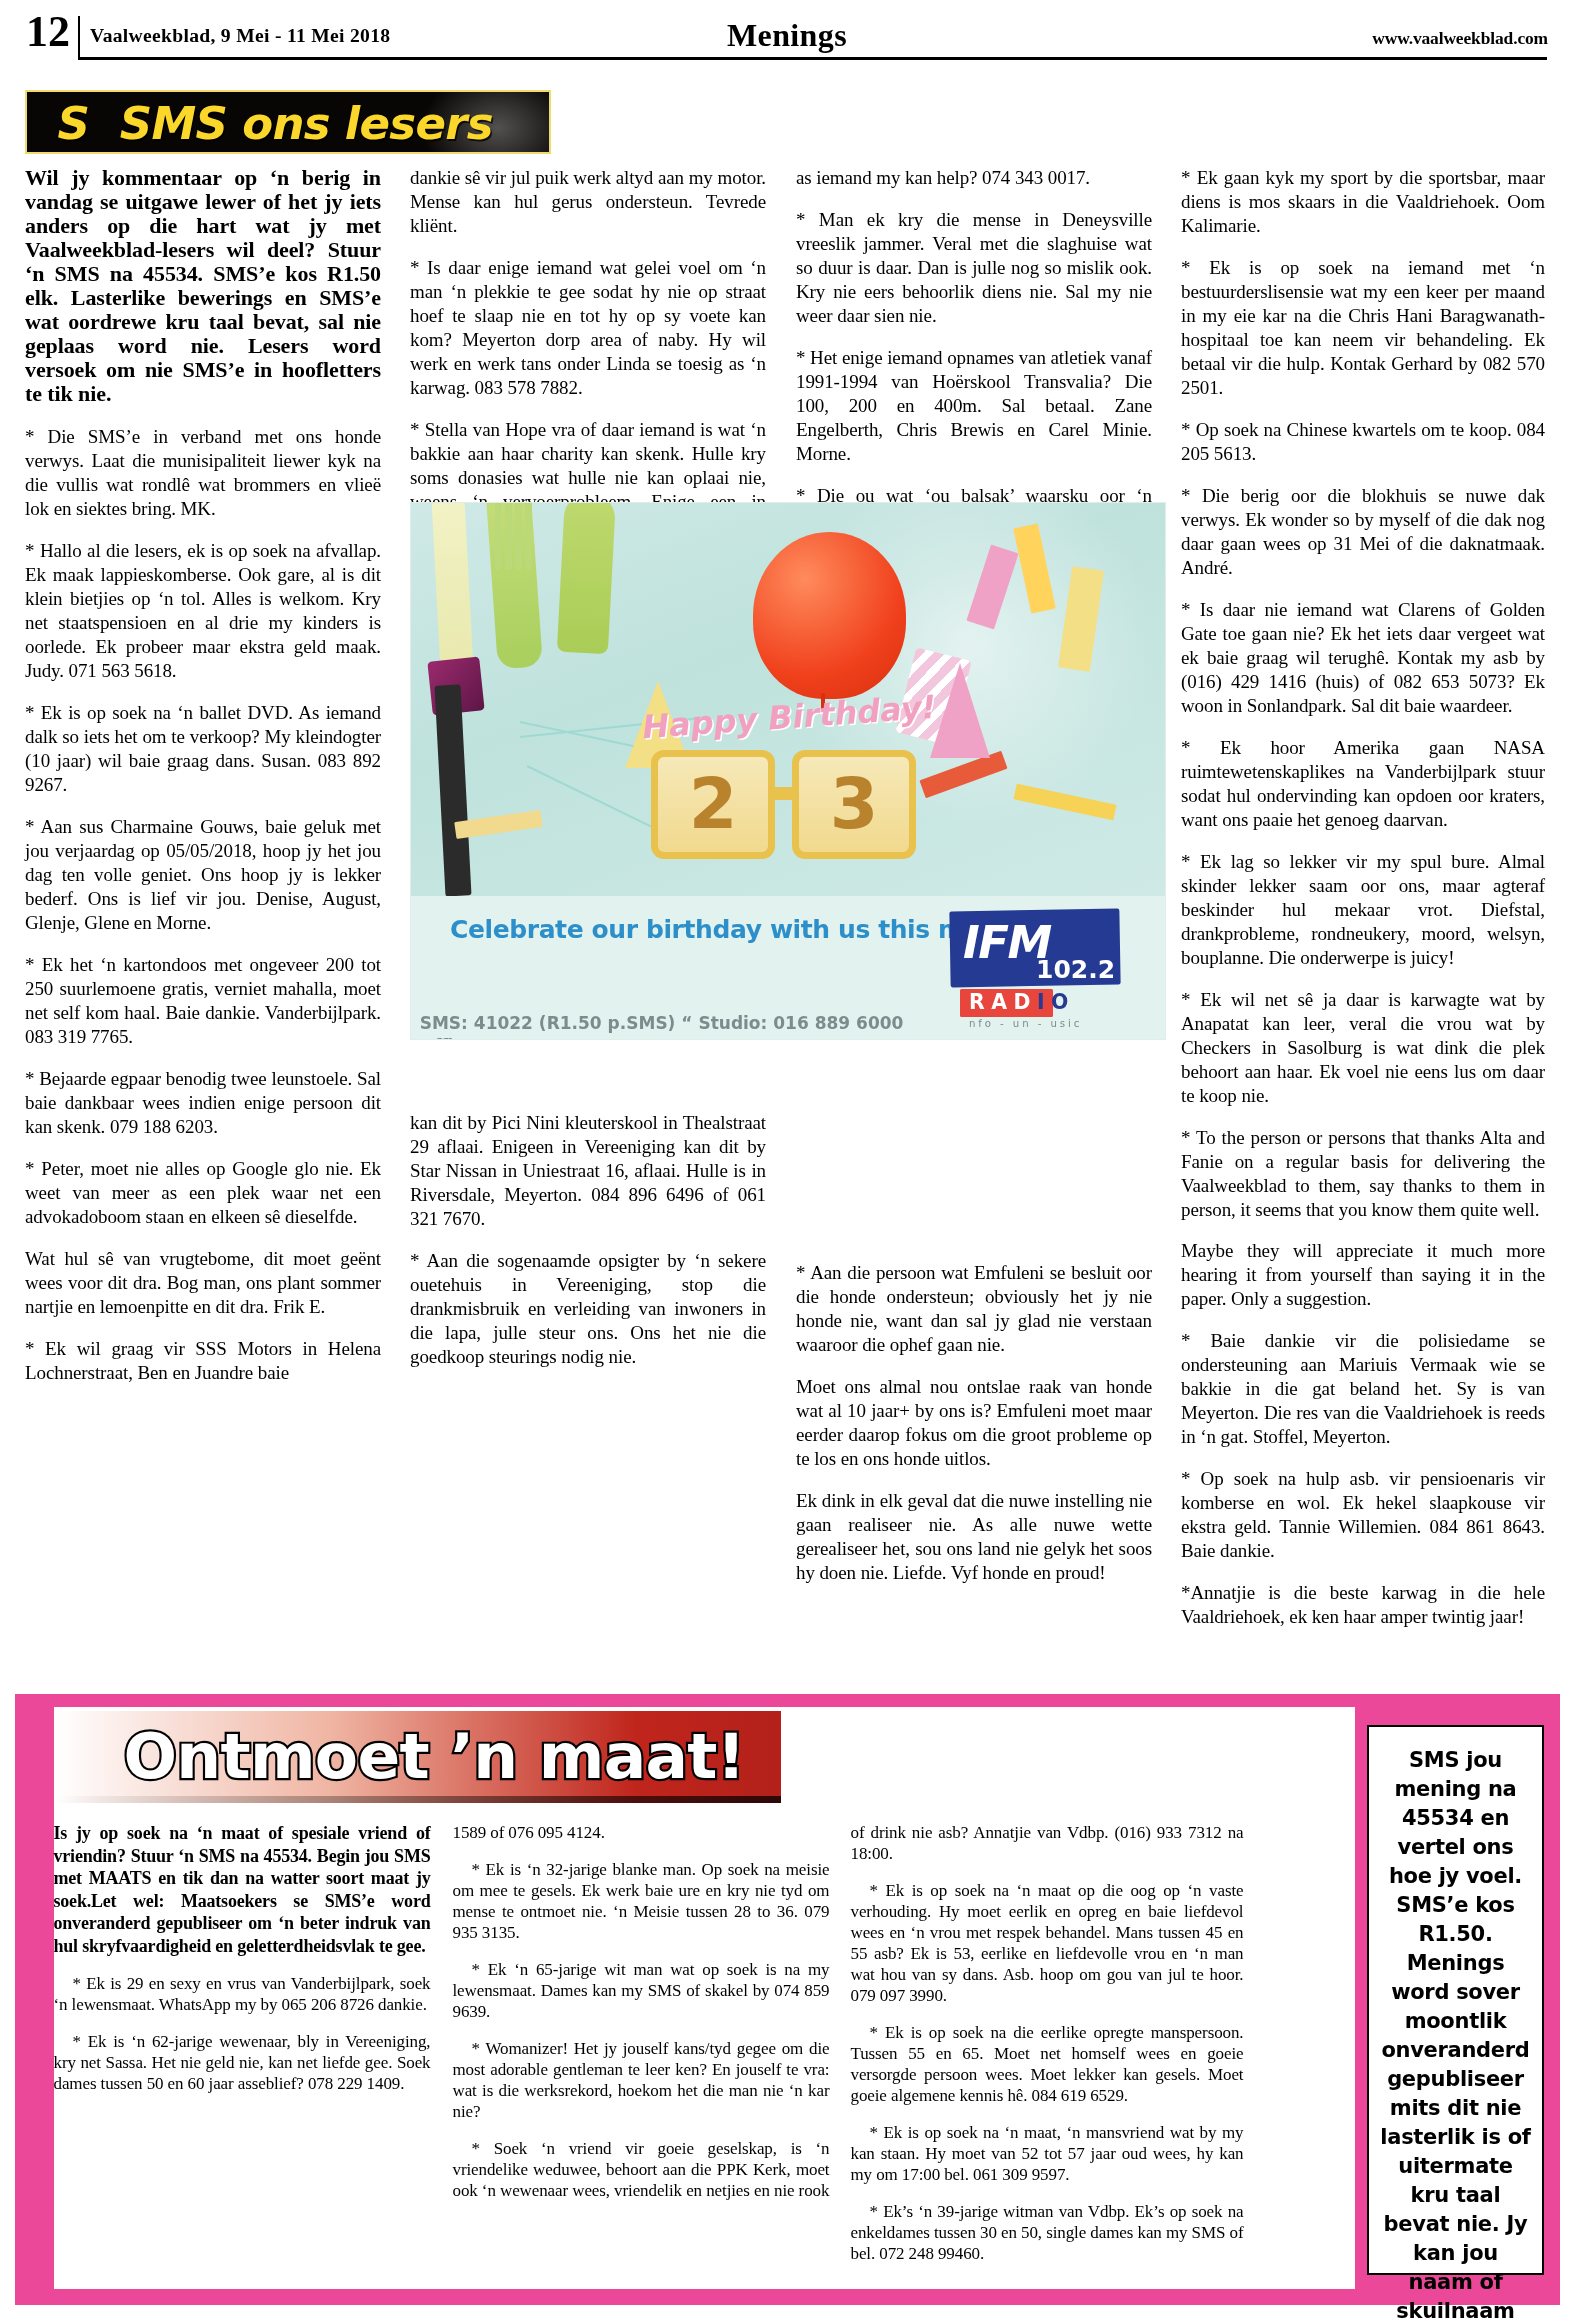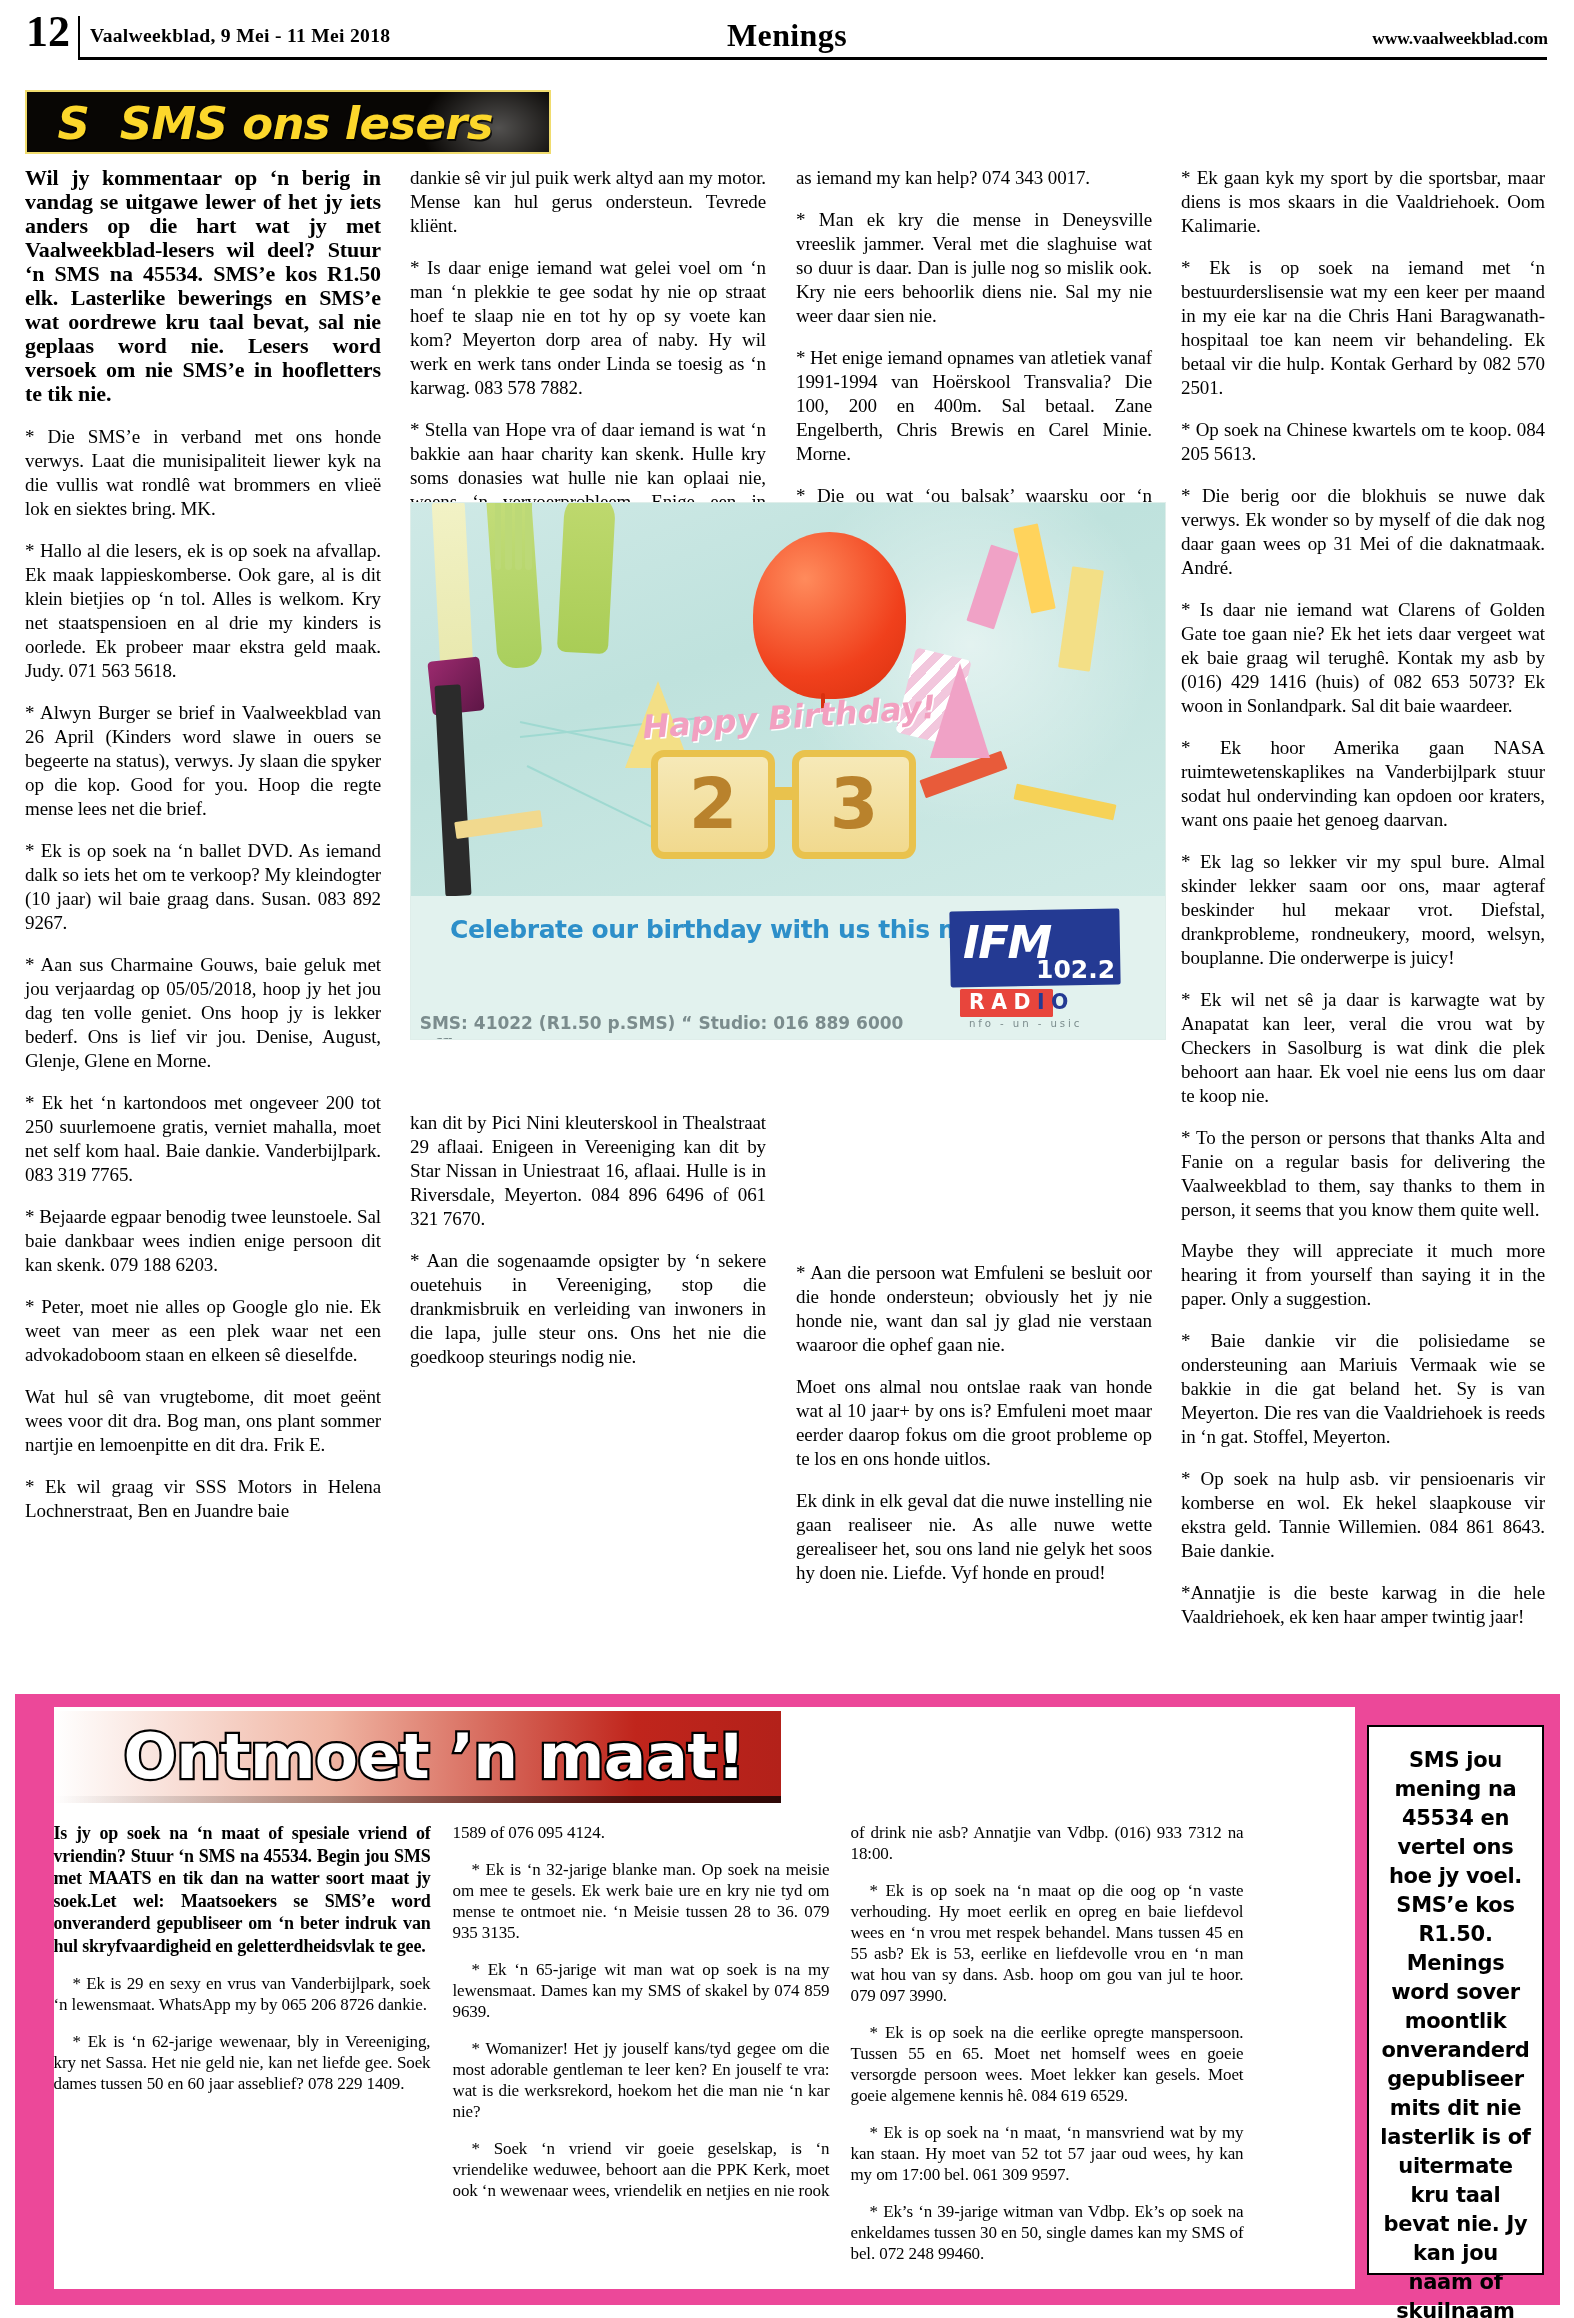--- a/index.html
+++ b/index.html
@@ -283,21 +283,20 @@
     <div class="glow"></div>
     <div class="txt"><span class="lead">S</span><span>SMS ons lesers</span></div>
   </div>
 
   <div class="cols">
 
     <div class="col col1">
       <p class="intro">Wil jy kommentaar op ‘n berig in vandag se uitgawe lewer of het jy iets anders op die hart wat jy met Vaalweekblad-lesers wil deel? Stuur ‘n SMS na 45534. SMS’e kos R1.50 elk. Lasterlike bewerings en SMS’e wat oordrewe kru taal bevat, sal nie geplaas word nie. Lesers word versoek om nie SMS’e in hoofletters te tik nie.</p>
       <p class="sms">* Die SMS’e in verband met ons honde verwys. Laat die munisipaliteit liewer kyk na die vullis wat rondlê wat brommers en vlieë lok en siektes bring. MK.</p>
       <p class="sms">* Hallo al die lesers, ek is op soek na afvallap. Ek maak lappieskomberse. Ook gare, al is dit klein bietjies op ‘n tol. Alles is welkom. Kry net staatspensioen en al drie my kinders is oorlede. Ek probeer maar ekstra geld maak. Judy. 071 563 5618.</p>
-      <p class="sms">* Alwyn Burger se brief in Vaalweekblad van 26 April (Kinders word slawe in ouers se begeerte na status), verwys. Jy slaan die spyker op die kop. Good for you. Hoop die regte mense lees net die brief.</p>
       <p class="sms">* Ek is op soek na ‘n ballet DVD. As iemand dalk so iets het om te verkoop? My kleindogter (10 jaar) wil baie graag dans. Susan. 083 892 9267.</p>
       <p class="sms">* Aan sus Charmaine Gouws, baie geluk met jou verjaardag op 05/05/2018, hoop jy het jou dag ten volle geniet. Ons hoop jy is lekker bederf. Ons is lief vir jou. Denise, August, Glenje, Glene en Morne.</p>
       <p class="sms">* Ek het ‘n kartondoos met ongeveer 200 tot 250 suurlemoene gratis, verniet mahalla, moet net self kom haal. Baie dankie. Vanderbijlpark. 083 319 7765.</p>
       <p class="sms">* Bejaarde egpaar benodig twee leunstoele. Sal baie dankbaar wees indien enige persoon dit kan skenk. 079 188 6203.</p>
       <p class="sms">* Peter, moet nie alles op Google glo nie. Ek weet van meer as een plek waar net een advokadoboom staan en elkeen sê dieselfde.</p>
       <p class="sms">Wat hul sê van vrugtebome, dit moet geënt wees voor dit dra. Bog man, ons plant sommer nartjie en lemoenpitte en dit dra. Frik E.</p>
       <p class="sms">* Ek wil graag vir SSS Motors in Helena Lochnerstraat, Ben en Juandre baie</p>
     </div>
 
     <div class="col col2">

